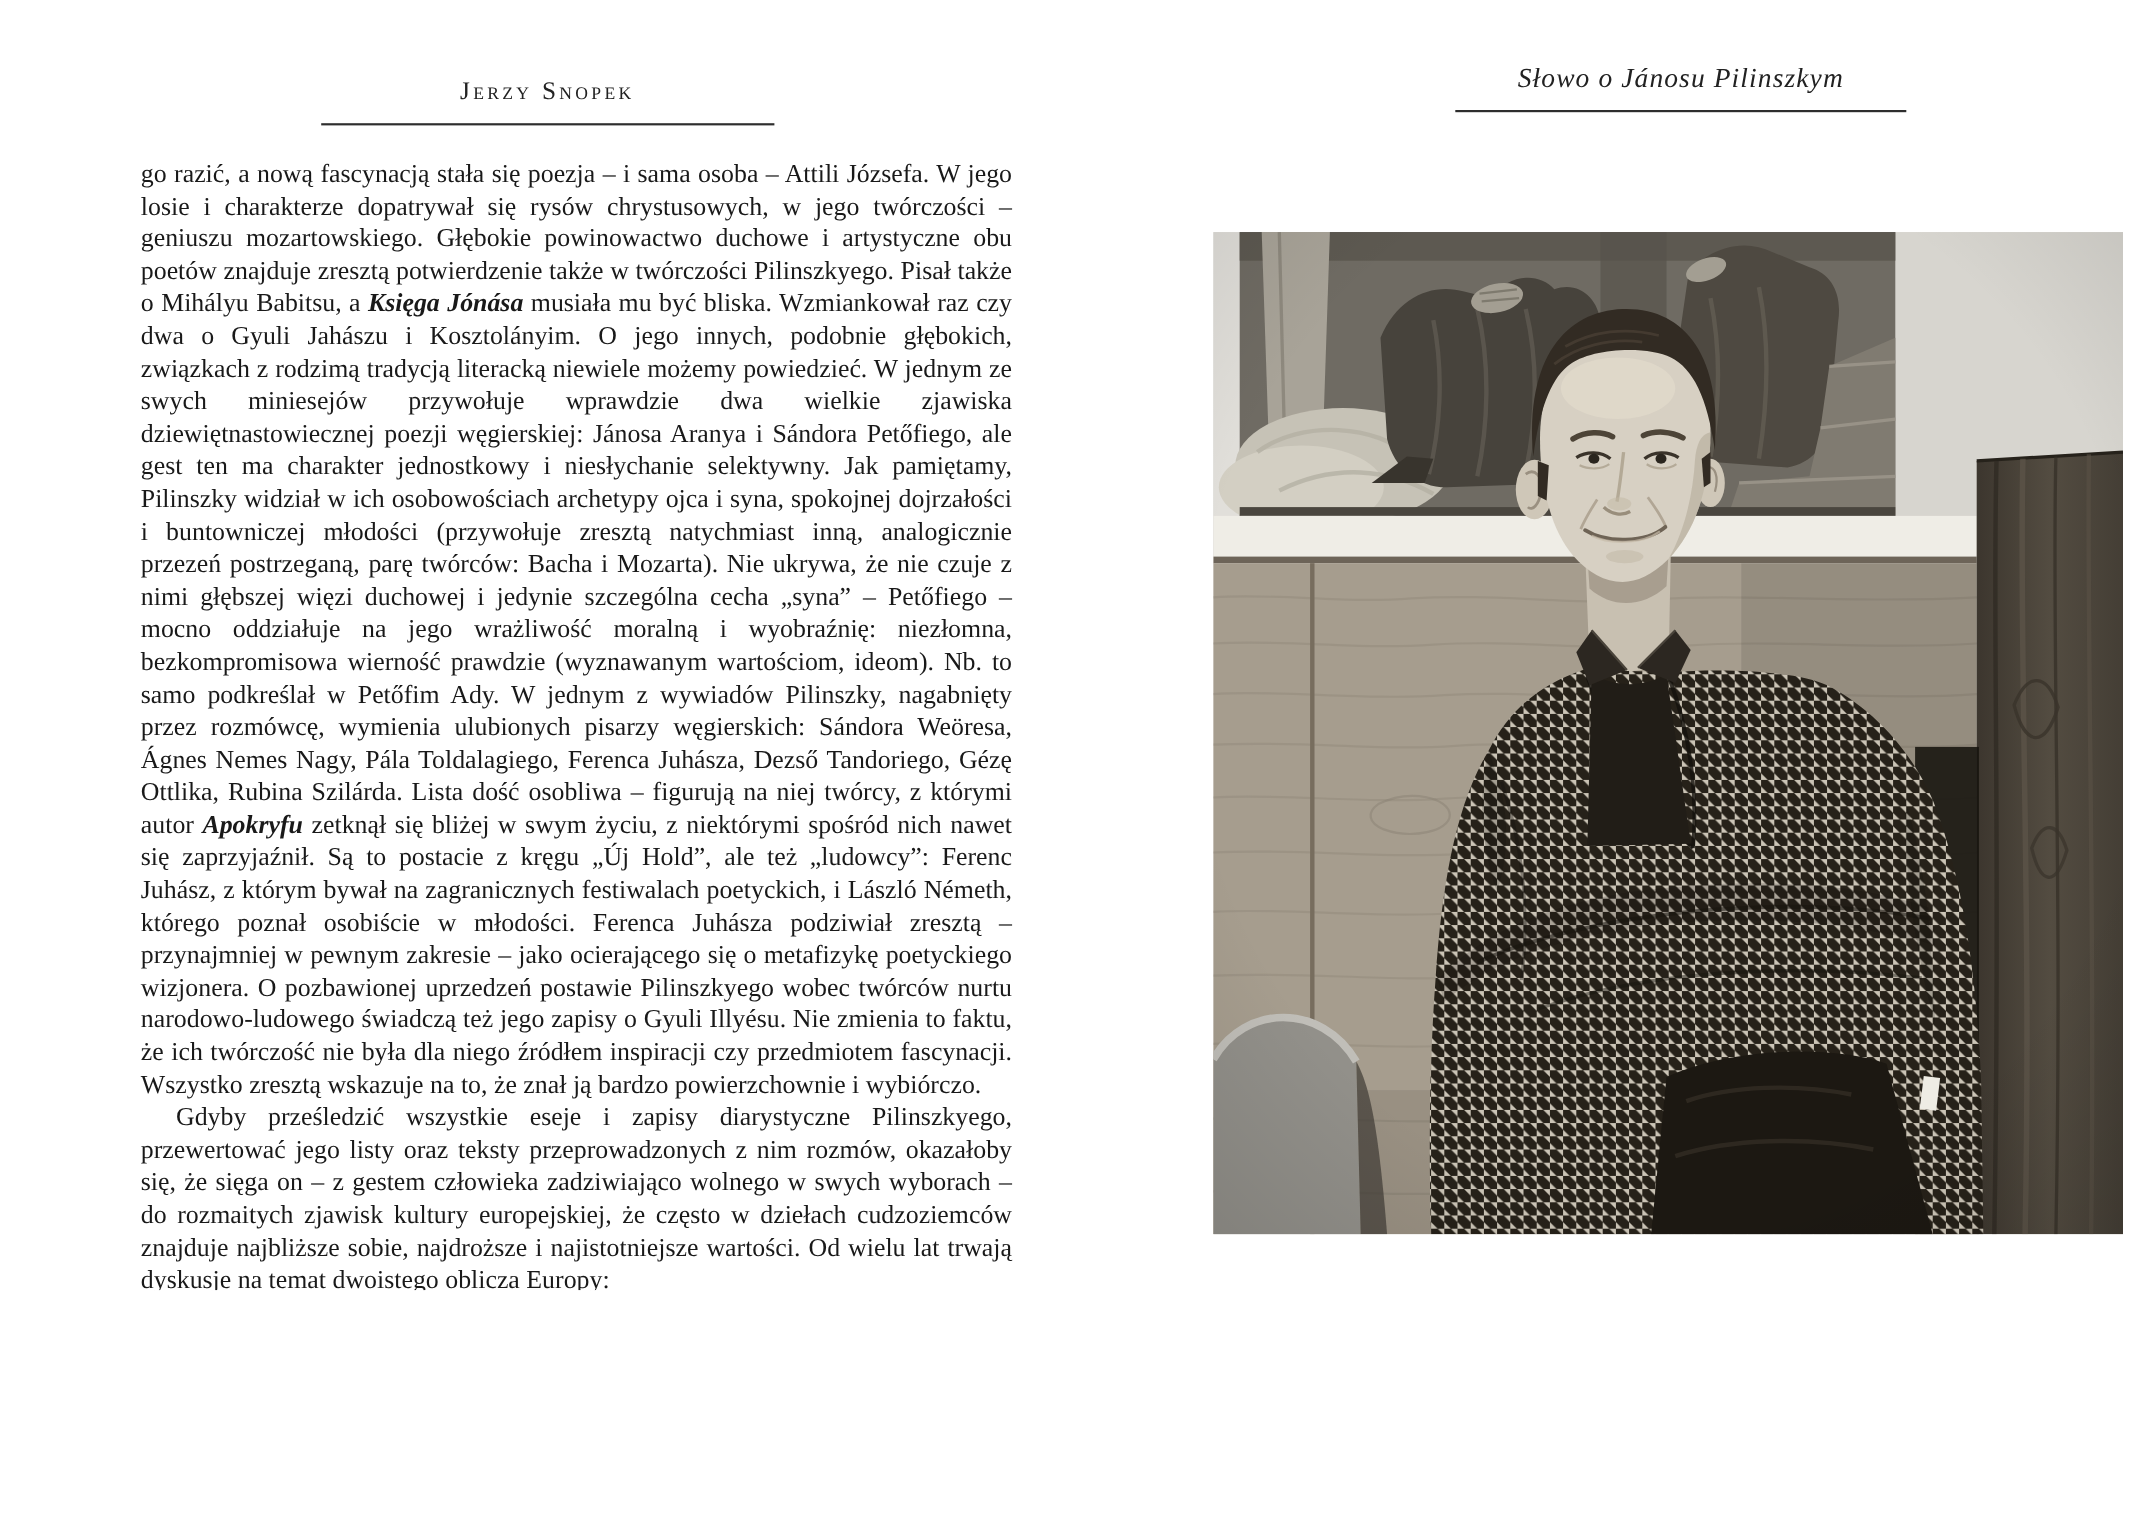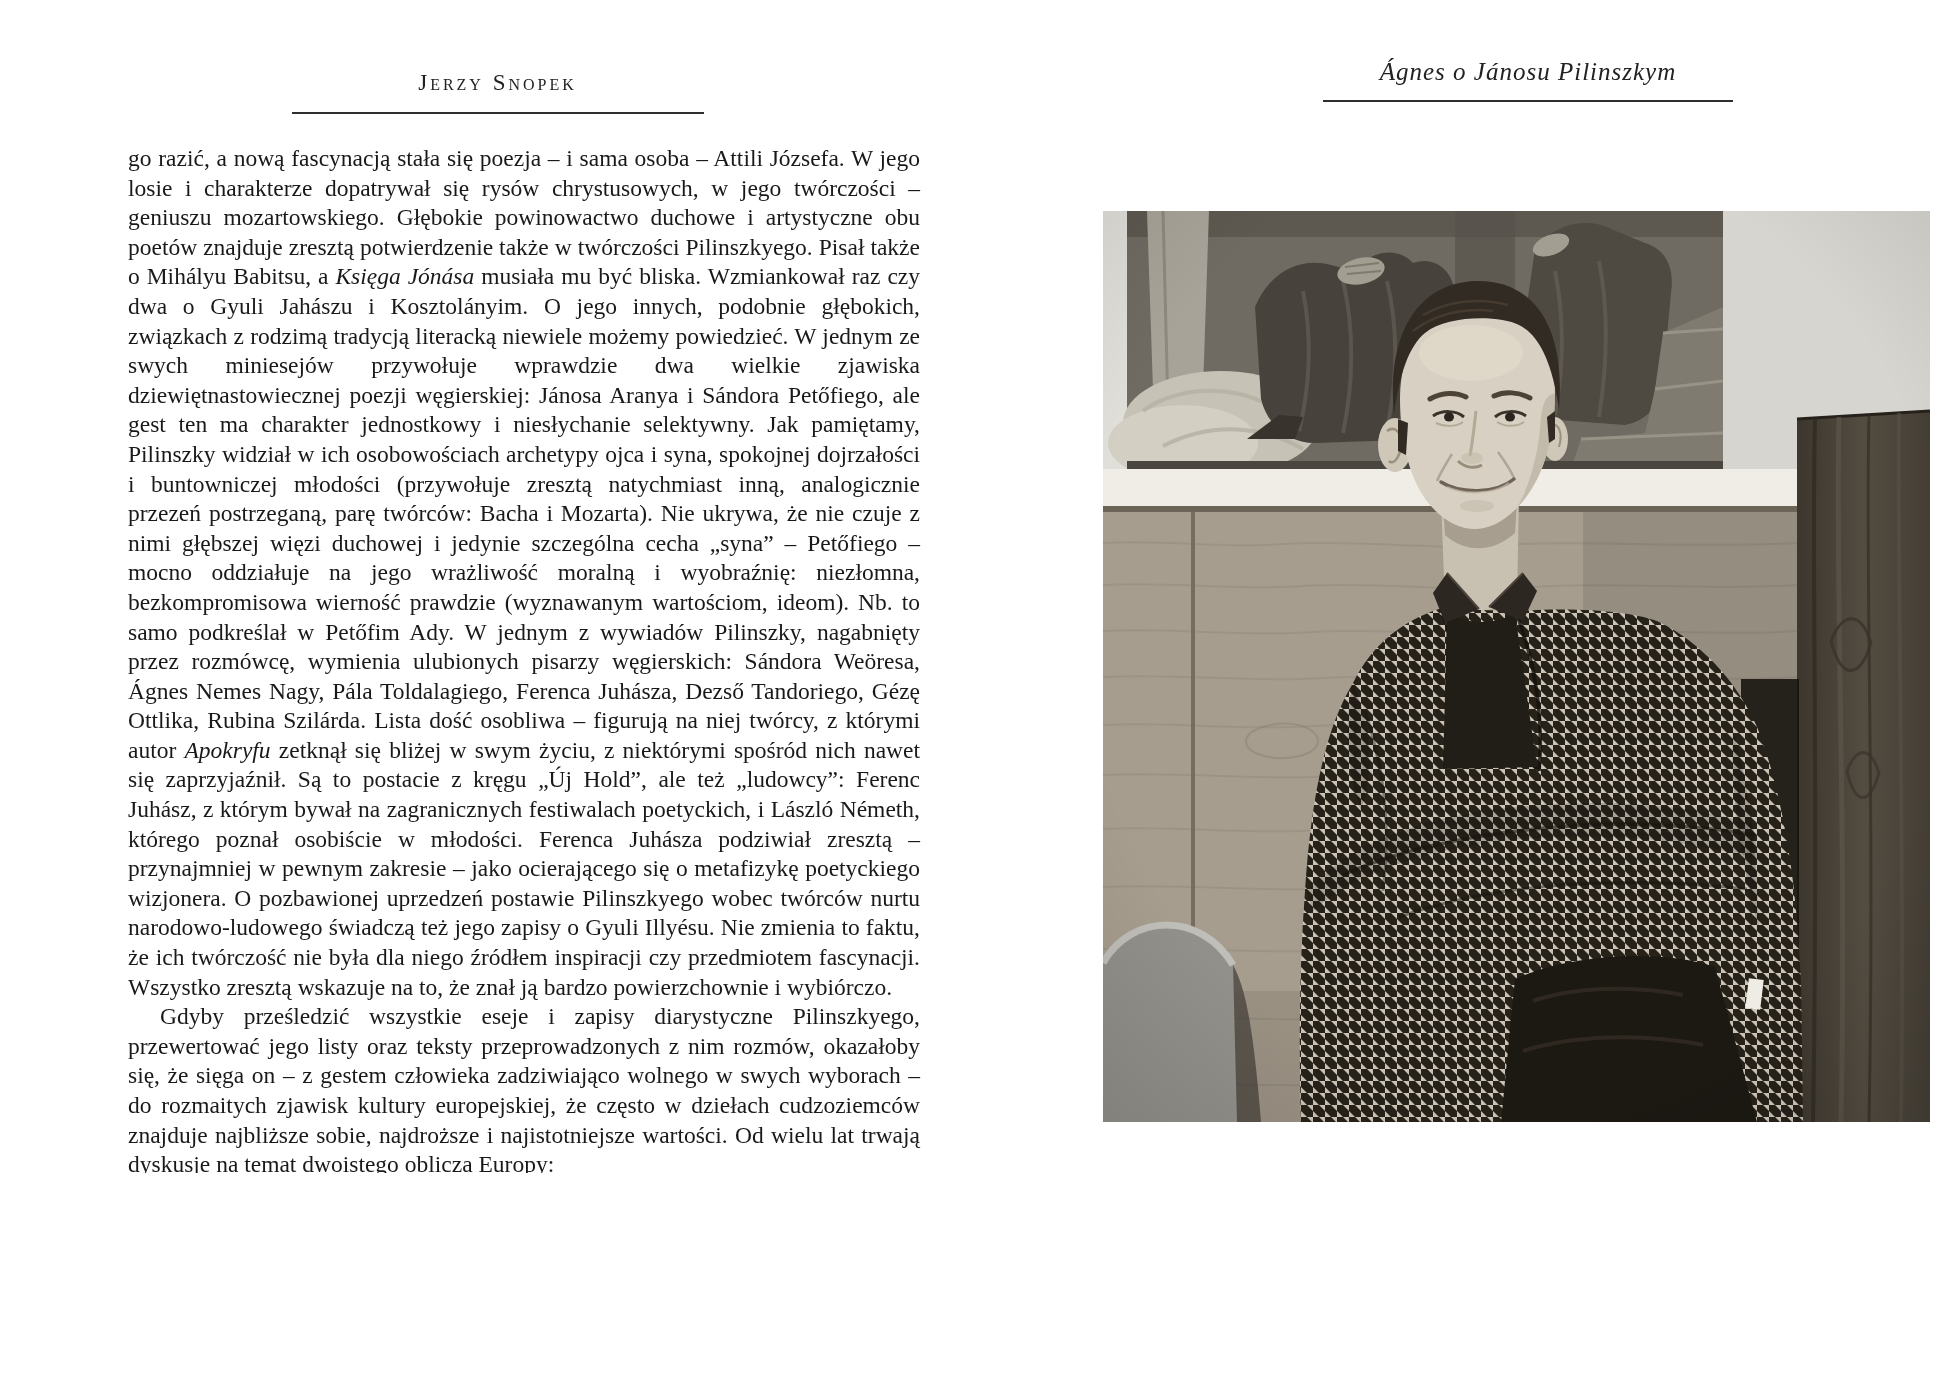--- a/index.html
+++ b/index.html
@@ -25,21 +25,21 @@
   .rule-header-right{left:1283px;top:100px;width:410px;}
   .rule-footer-right{left:1286px;top:1284px;width:416px;}
   .body-text{
     position:absolute;left:88px;top:144px;width:792px;
     font-size:23.5px;line-height:29.6px;
     text-align:justify;
     color:#191919;
   }
   .body-text p{margin:0;padding:0;}
   .body-text p.indent{text-indent:32px;}
-  .body-text em{font-style:italic;}
+  .body-text em{font-style:italic;font-weight:bold;}
   .page-number{
     position:absolute;top:1294px;
     font-family:"Liberation Sans", sans-serif;
     font-size:23px;color:#1a1a1a;text-align:center;letter-spacing:1px;
   }
   .page-number-left{left:249px;width:416px;}
   .page-number-right{left:1286px;width:416px;}
   
   .running-header-right{
     position:absolute;left:1283px;top:58px;width:410px;
@@ -69,21 +69,21 @@
     <div class="body-text">
         <p><span>go razić, a nową fascynacją stała się poezja – i sama osoba – Attili Józsefa. W jego losie i charakterze dopatrywał się rysów chrystusowych, w jego twórczości – geniuszu mozartowskiego. Głębokie powinowactwo duchowe i artystyczne obu poetów znajduje zresztą potwierdzenie także w twórczości Pilinszkyego. Pisał także o Mihályu Babitsu, a </span><em>Księga Jónása</em><span> musiała mu być bliska. Wzmiankował raz czy dwa o Gyuli Jahászu i Kosztolányim. O jego innych, podobnie głębokich, związkach z rodzimą tradycją literacką niewiele możemy powiedzieć. W jednym ze swych miniesejów przywołuje wprawdzie dwa wielkie zjawiska dziewiętnastowiecznej poezji węgierskiej: Jánosa Aranya i Sándora Petőfiego, ale gest ten ma charakter jednostkowy i niesłychanie selektywny. Jak pamiętamy, Pilinszky widział w ich osobowościach archetypy ojca i syna, spokojnej dojrzałości i buntowniczej młodości (przywołuje zresztą natychmiast inną, analogicznie przezeń postrzeganą, parę twórców: Bacha i Mozarta). Nie ukrywa, że nie czuje z nimi głębszej więzi duchowej i jedynie szczególna cecha „syna” – Petőfiego – mocno oddziałuje na jego wrażliwość moralną i wyobraźnię: niezłomna, bezkompromisowa wierność prawdzie (wyznawanym wartościom, ideom). Nb. to samo podkreślał w Petőfim Ady. W jednym z wywiadów Pilinszky, nagabnięty przez rozmówcę, wymienia ulubionych pisarzy węgierskich: Sándora Weöresa, Ágnes Nemes Nagy, Pála Toldalagiego, Ferenca Juhásza, Dezső Tandoriego, Gézę Ottlika, Rubina Szilárda. Lista dość osobliwa – figurują na niej twórcy, z którymi autor </span><em>Apokryfu</em><span> zetknął się bliżej w swym życiu, z niektórymi spośród nich nawet się zaprzyjaźnił. Są to postacie z kręgu „Új Hold”, ale też „ludowcy”: Ferenc Juhász, z którym bywał na zagranicznych festiwalach poetyckich, i László Németh, którego poznał osobiście w młodości. Ferenca Juhásza podziwiał zresztą – przynajmniej w pewnym zakresie – jako ocierającego się o metafizykę poetyckiego wizjonera. O pozbawionej uprzedzeń postawie Pilinszkyego wobec twórców nurtu narodowo-ludowego świadczą też jego zapisy o Gyuli Illyésu. Nie zmienia to faktu, że ich twórczość nie była dla niego źródłem inspiracji czy przedmiotem fascynacji. Wszystko zresztą wskazuje na to, że znał ją bardzo powierzchownie i wybiórczo.</span></p>
         <p class="indent"><span>Gdyby prześledzić wszystkie eseje i zapisy diarystyczne Pilinszkyego, przewertować jego listy oraz teksty przeprowadzonych z nim rozmów, okazałoby się, że sięga on – z gestem człowieka zadziwiająco wolnego w swych wyborach – do rozmaitych zjawisk kultury europejskiej, że często w dziełach cudzoziemców znajduje najbliższe sobie, najdroższe i najistotniejsze wartości. Od wielu lat trwają dyskusje na temat dwoistego oblicza Europy:</span></p>
       </div>
 
     <div class="rule rule-footer-left"></div>
     <div class="page-number page-number-left">18</div>
   </div>
 
   <div>
-    <div class="running-header-right">Ágnes o Jánosu Pilinszkym</div>
+    <div class="running-header-right">Słowo o Jánosu Pilinszkym</div>
     <div class="rule rule-header-right"></div>
 
     <div class="photo-frame">
       <svg viewBox="0 0 827 911" width="827" height="911">
         <defs>
           <pattern id="hnd" width="12" height="12" patternUnits="userSpaceOnUse">
             <rect width="12" height="12" fill="#cbc4b6"></rect>
             <rect width="6" height="6" fill="#262119"></rect>
             <rect x="6" y="6" width="6" height="6" fill="#262119"></rect>
             <path d="M6 0H12V6Z" fill="#262119"></path>

